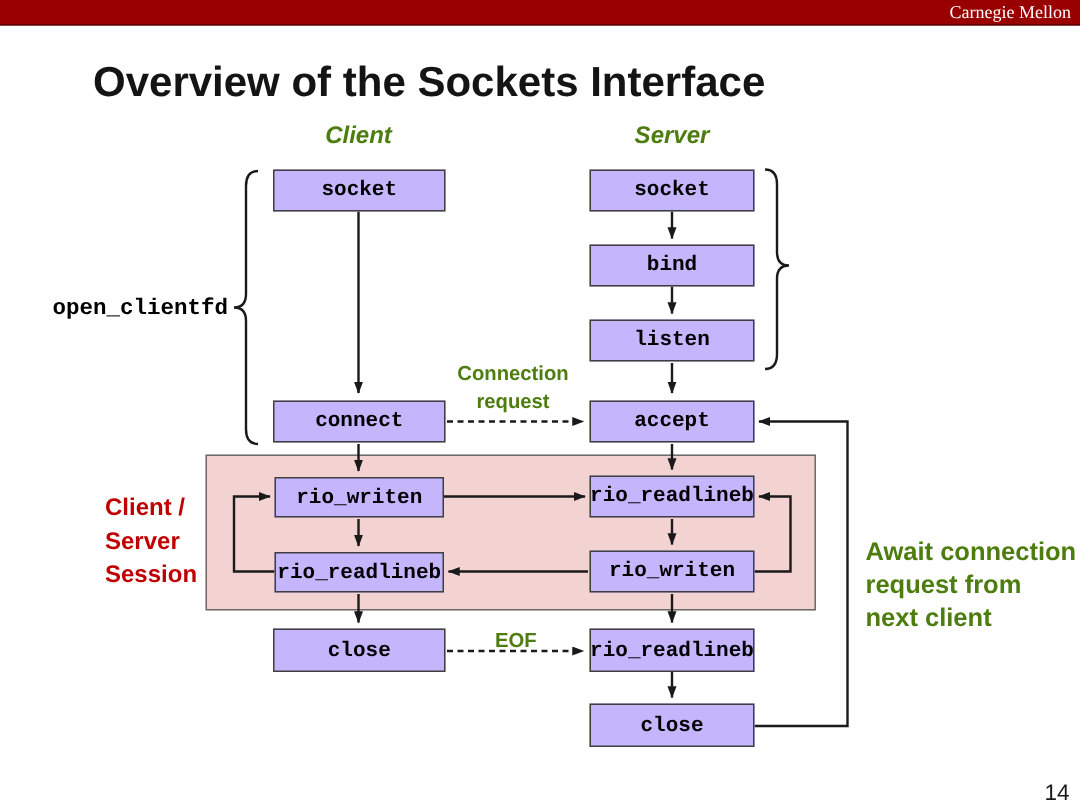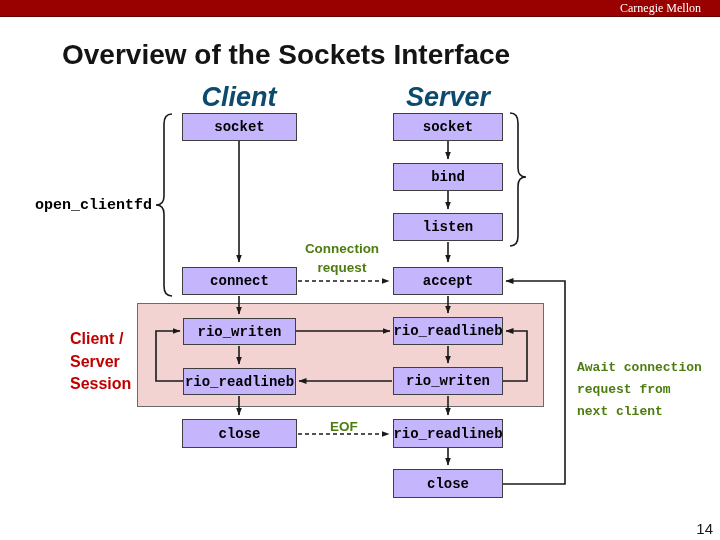--- a/index.html
+++ b/index.html
@@ -8,29 +8,29 @@
     font-family:"Liberation Sans", sans-serif; overflow:hidden;
   }
   
   #topbar {
     position:absolute; left:0; top:0; width:720px; height:16px;
     background:#990000; border-bottom:1px solid #5e0000;
     display:flex; align-items:center; justify-content:flex-end;
   }
   #topbar .brand {
     color:#ffffff; font-family:"Liberation Serif", serif;
-    font-size:12px; padding-right:19px; line-height:16px;
+    font-size:12px; padding-right:6px; line-height:16px;
   }
   .title {
     position:absolute; left:62px; top:39px;
     font-size:28px; font-weight:bold; color:#141414; letter-spacing:0px;
   }
   .col-header {
     position:absolute; top:82px; width:120px; text-align:center;
-    font-size:27px; font-weight:bold; font-style:italic; color:#0c4a6e;
+    font-size:16px; font-weight:bold; font-style:italic; color:#4d7c0f;
   }
   #client-header { left:179px; }
   #server-header { left:388px; }
 
   
   #session-box {
     position:absolute; left:137px; top:303px; width:405px; height:102px;
     background:#f2d3d2; border:1px solid #6b6b6b;
   }
 
@@ -46,21 +46,21 @@
   .mono-label {
     position:absolute; font-family:"Liberation Mono", "DejaVu Sans Mono", monospace;
     font-weight:bold; font-size:15px; color:#000000; white-space:nowrap;
   }
   .note {
     position:absolute; font-weight:bold; color:#4d7c0f; white-space:pre-line;
   }
   #connection-request-label { left:301px; top:239px; width:82px; text-align:center;
     font-size:13.5px; line-height:19px; }
   #eof-label { left:330px; top:419px; font-size:13.5px; }
-  #await-label { left:577px; top:357px; font-size:13px; line-height:22px;font-family:Liberation Mono, monospace; }
+  #await-label { left:577px; top:357px; font-size:17px; line-height:22px; }
   #session-label {
     position:absolute; left:70px; top:328px; font-weight:bold; color:#c00000;
     font-size:16px; line-height:22.5px; white-space:pre-line;
   }
   #page-number {
     position:absolute; right:7px; bottom:3px; font-size:15px; color:#1a1a1a;
   }
   #connector-layer { position:absolute; left:0; top:0; pointer-events:none; }
 </style>
 </head>

